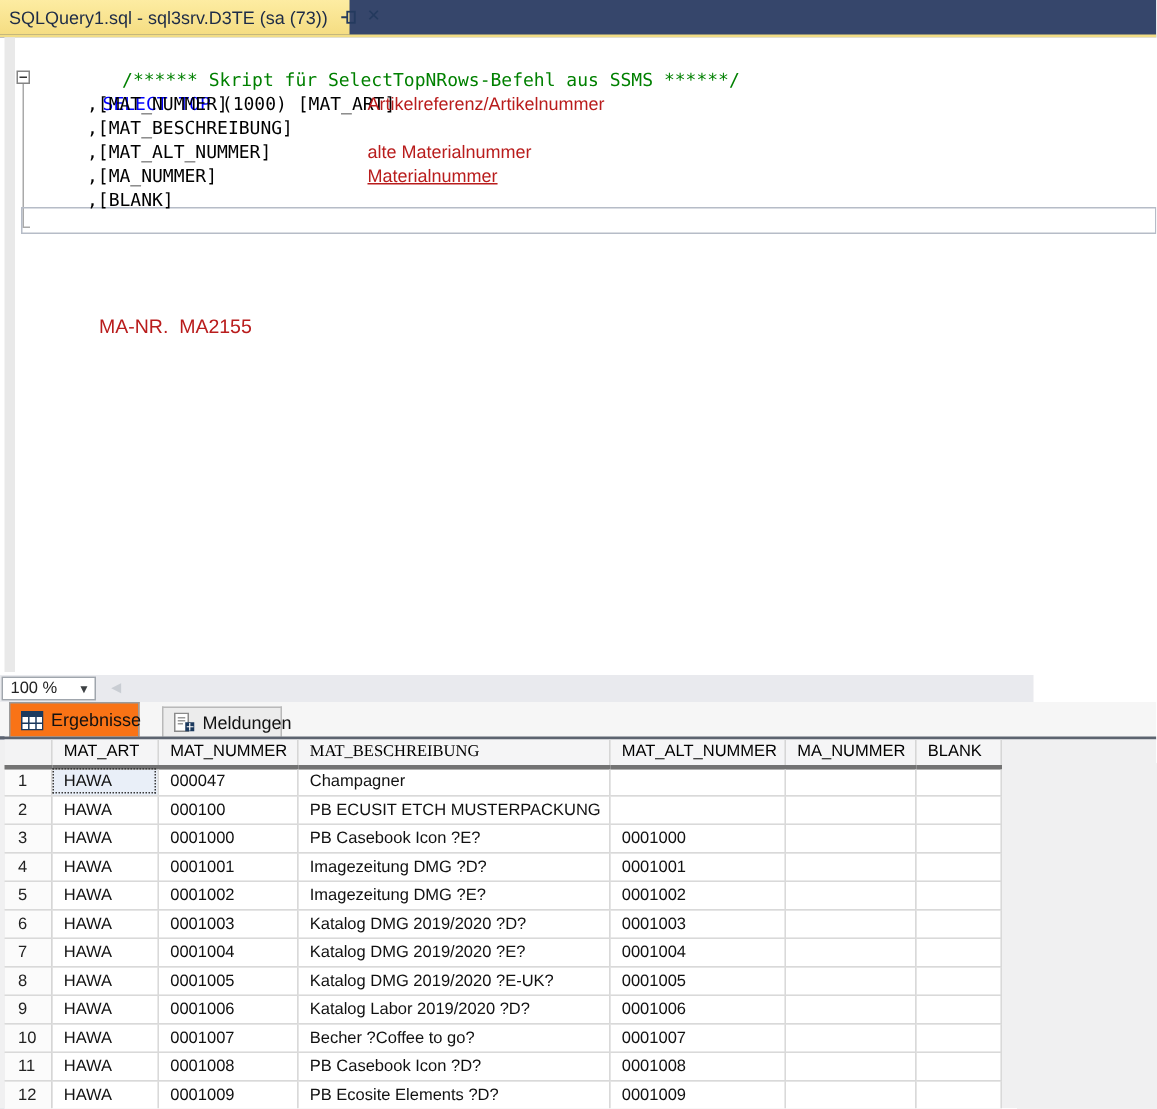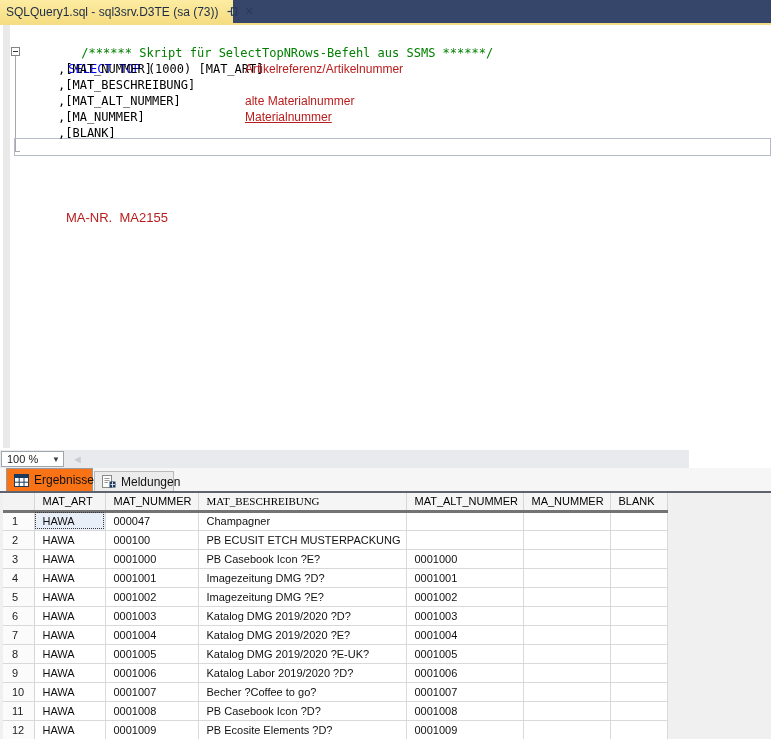--- a/index.html
+++ b/index.html
@@ -44,21 +44,21 @@
   .zoom-text{font-size:11px;color:#222;padding-left:5px;flex:1;}
   .zoom-arrow{width:14px;text-align:center;font-size:8px;color:#3c4043;}
   .scroll-left{position:absolute;left:72px;top:3px;font-size:11px;color:#c9cdd3;}
 
   
   .rtabs{position:absolute;left:0;top:468px;width:771px;height:23px;background:#f6f6f6;}
   .rtab{position:absolute;display:flex;align-items:center;box-sizing:border-box;font-size:12px;color:#111;}
   .rtab .ticon{margin:0 5px 0 7px;display:flex;}
   .rtab.active{left:6px;top:0;height:23px;width:87px;background:#f97316;
                border:1px solid #9a9a9a;border-bottom:none;}
-  .rtab.inactive{left:94px;top:3px;height:20px;width:80px;background:#ececec;
+  .rtab.inactive{left:108px;top:3px;height:20px;width:80px;background:#ececec;
                  border:1px solid #b9b9b9;border-bottom:none;}
 
   
   .grid-sep{position:absolute;left:0;top:491px;width:771px;height:2px;background:#5d6470;}
   .grid-panel{position:absolute;left:0;top:493px;width:771px;height:246px;background:#f0f0f1;}
   table.rgrid{position:absolute;left:3px;top:0;border-collapse:collapse;table-layout:fixed;}
   table.rgrid th,table.rgrid td{font-size:11px;font-weight:normal;text-align:left;
         padding:0 0 0 8px;overflow:hidden;white-space:nowrap;box-sizing:border-box;}
   table.rgrid thead th{height:18px;background:#f5f5f6;border-right:1px solid #d6d6d6;
         border-bottom:3px solid #737373;color:#000;}

